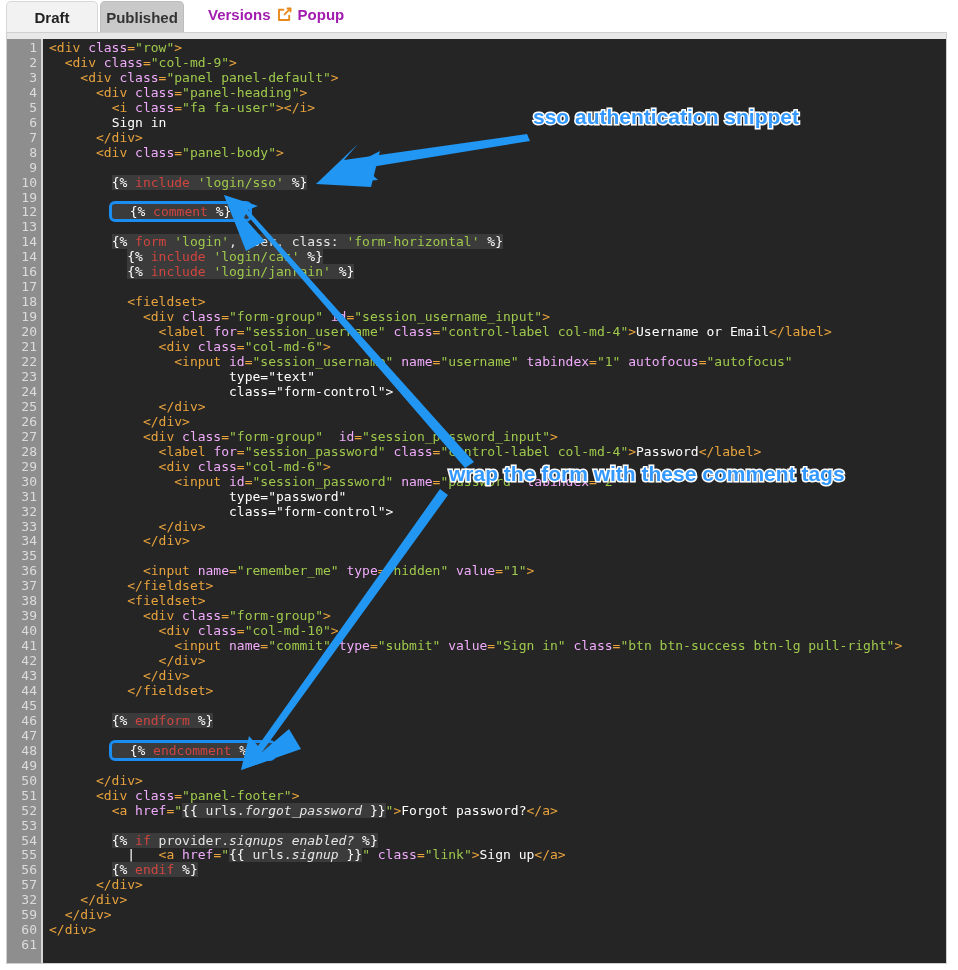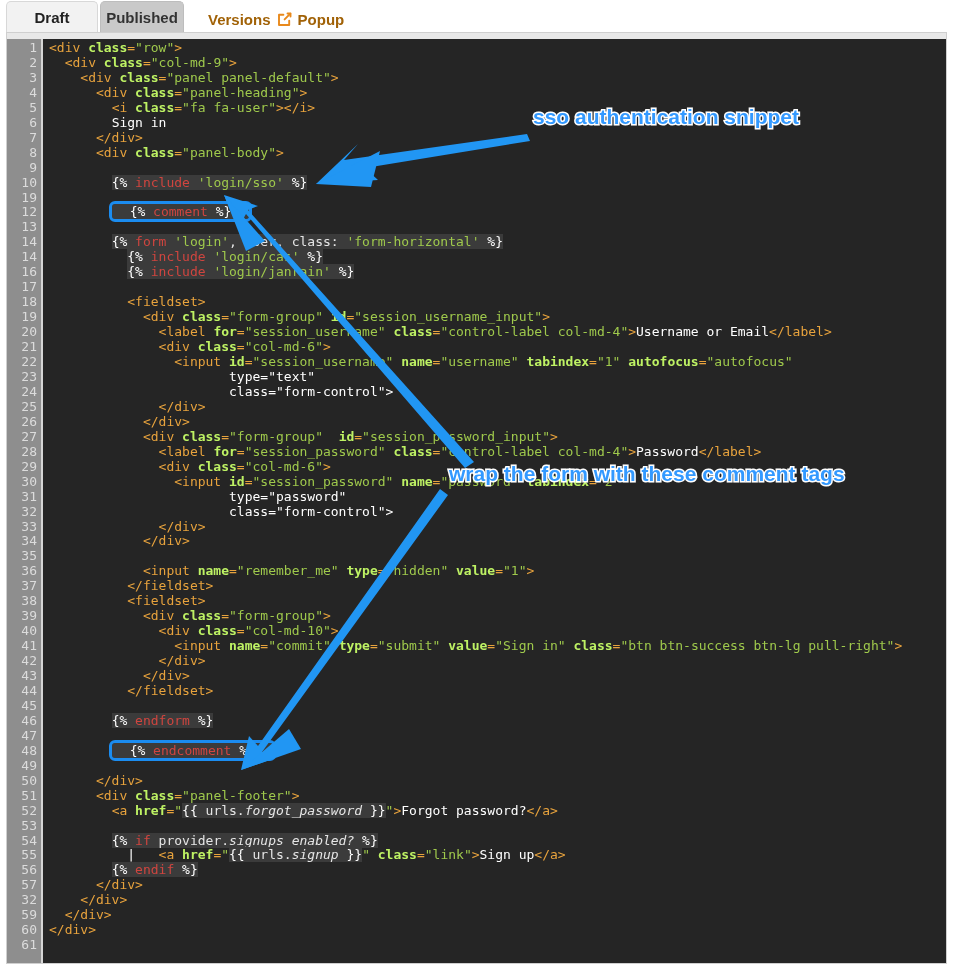--- a/index.html
+++ b/index.html
@@ -29,22 +29,22 @@
     background: #f2f2f2; color: #222;
     border: 1px solid #d8d8d8; border-bottom: none;
   }
   .tab-published {
     left: 100px; width: 84px;
     background: #c9c9c9; color: #333;
     border: 1px solid #bdbdbd; border-bottom: none;
   }
   .versions-link {
     position: absolute; left: 208px; top: 6px; height: 22px;
-    display: flex; align-items: flex-end; gap: 5px;
-    color: #a16207; font-size: 15px; font-weight: bold;
+    display: flex; align-items: flex-start; gap: 5px;
+    color: #a21caf; font-size: 15px; font-weight: bold;
     cursor: pointer; user-select: none;
   }
   .ext-icon { display: inline-block; width: 17px; height: 17px; }
 
   
   .editor {
     position: absolute; left: 6px; top: 32px;
     width: 941px; height: 932px;
     background: #252525;
     border: 1px solid #cfcfcf;
@@ -74,21 +74,21 @@
     font-family: "DejaVu Sans Mono", monospace;
     font-size: 13px; line-height: 14.95px;
     color: #e6e6e6;
     white-space: pre-wrap;
     word-break: break-all;
   }
   .code .ln { display: block; min-height: 14.95px; }
 
   
   .t   { color: #e8a33d; }  
-  .at  { color: #bef264; font-weight: bold; }  
+  .at  { color: #f0abfc; }  
   .st  { color: #9fc94c; }  
   .tx  { color: #ffffff; }  
   .lq  { background: #3b3b3b; }      
   .lqd { color: #ffffff; }           
   .kw  { color: #d0453f; }           
   .em  { color: #e6e6e6; font-style: italic; }
 
   
   .boxed {
     background: #3b3b3b;

